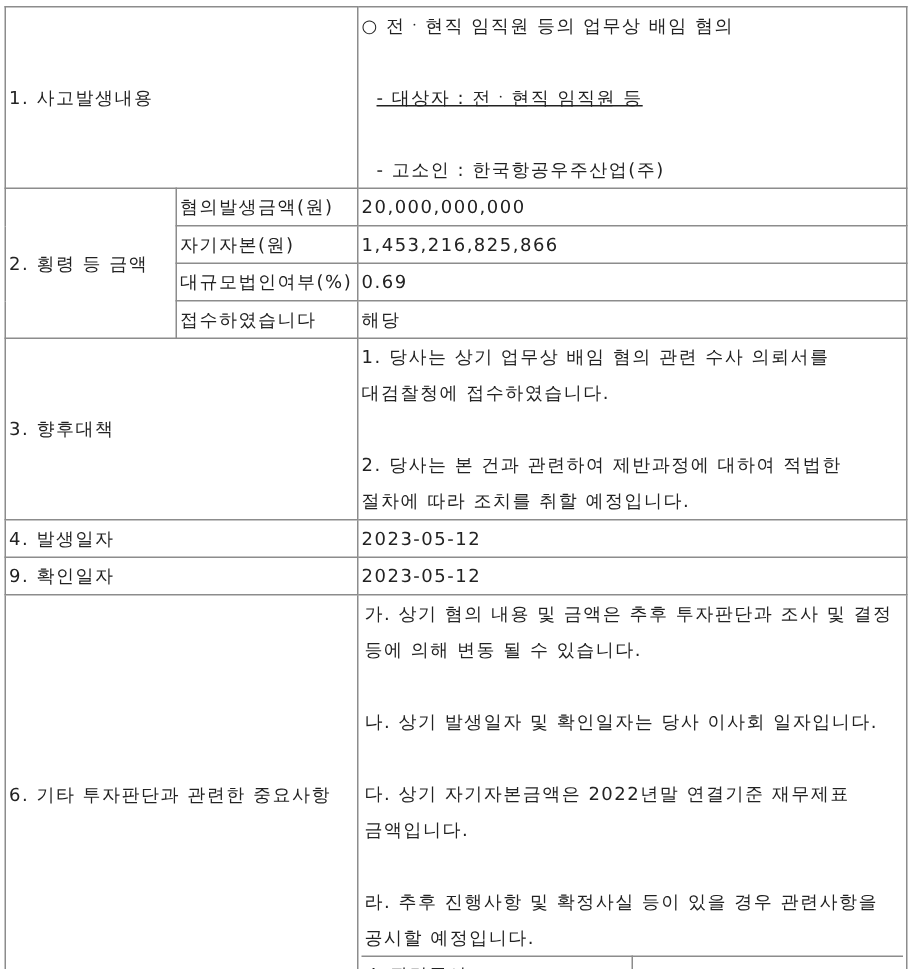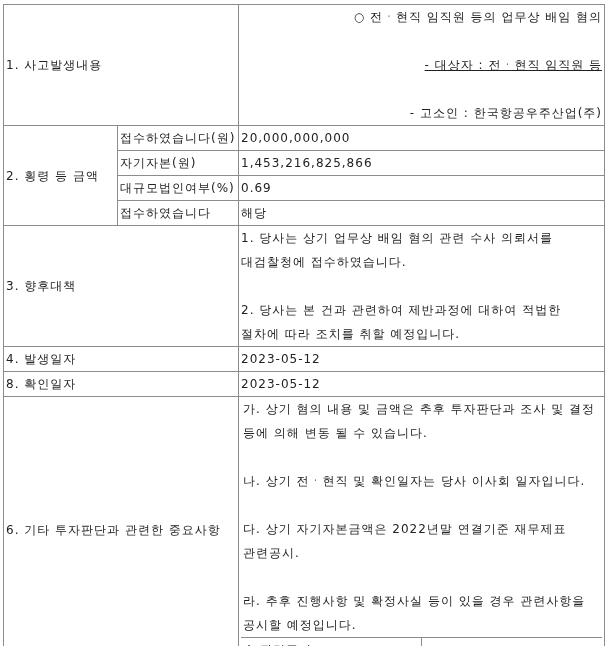--- a/index.html
+++ b/index.html
@@ -30,32 +30,32 @@
 <table class="disclosure">
   <colgroup>
     <col style="width:114px">
     <col style="width:121px">
     <col style="width:366px">
   </colgroup>
 
   <tbody>
       <tr class="r1">
     <td class="label" colspan="2">1. 사고발생내용</td>
-    <td class="content" style="vertical-align:top;text-align:right;">
+    <td class="content" style="vertical-align:top;">
       <div class="para">○ 전ㆍ현직 임직원 등의 업무상 배임 혐의</div>
       <div class="blank"></div>
       <div class="para" style="padding-left:10px;text-decoration:underline;">- 대상자 : 전ㆍ현직 임직원 등</div>
       <div class="blank"></div>
       <div class="para" style="padding-left:10px;">- 고소인 : 한국항공우주산업(주)</div>
     </td>
   </tr>
 
   <tr class="sub">
     <td class="label" rowspan="4">2. 횡령 등 금액</td>
-    <td class="label">접수하였습니다(원)</td>
+    <td class="label">혐의발생금액(원)</td>
     <td class="content">20,000,000,000</td>
   </tr>
   <tr class="sub">
     <td class="label">자기자본(원)</td>
     <td class="content">1,453,216,825,866</td>
   </tr>
   <tr class="sub">
     <td class="label">대규모법인여부(%)</td>
     <td class="content">0.69</td>
   </tr>
@@ -72,36 +72,36 @@
       <div class="para">2. 당사는 본 건과 관련하여 제반과정에 대하여 적법한 절차에 따라 조치를 취할 예정입니다.</div>
     </td>
   </tr>
 
   <tr class="r4">
     <td class="label" colspan="2">4. 발생일자</td>
     <td class="content">2023-05-12</td>
   </tr>
 
   <tr class="r5">
-    <td class="label" colspan="2">8. 확인일자</td>
+    <td class="label" colspan="2">9. 확인일자</td>
     <td class="content">2023-05-12</td>
   </tr>
 
   <tr>
     <td class="label" colspan="2" style="vertical-align:middle;">6. 기타 투자판단과 관련한 중요사항</td>
     <td class="inner">
       <table class="inner-tbl">
         <tbody>
               <tr>
           <td class="items" colspan="2">
             <div class="para">가. 상기 혐의 내용 및 금액은 추후 투자판단과 조사 및 결정 등에 의해 변동 될 수 있습니다.</div>
             <div class="blank"></div>
-            <div class="para">나. 상기 전ㆍ현직 및 확인일자는 당사 이사회 일자입니다.</div>
+            <div class="para">나. 상기 발생일자 및 확인일자는 당사 이사회 일자입니다.</div>
             <div class="blank"></div>
-            <div class="para">다. 상기 자기자본금액은 2022년말 연결기준 재무제표 관련공시.</div>
+            <div class="para">다. 상기 자기자본금액은 2022년말 연결기준 재무제표 금액입니다.</div>
             <div class="blank"></div>
             <div class="para">라. 추후 진행사항 및 확정사실 등이 있을 경우 관련사항을 공시할 예정입니다.</div>
           </td>
         </tr>
         <tr style="height:23px;">
           <td class="notice-label">※ 관련공시</td>
           <td class="notice-value">-</td>
         </tr>
       </tbody>
           </table>

